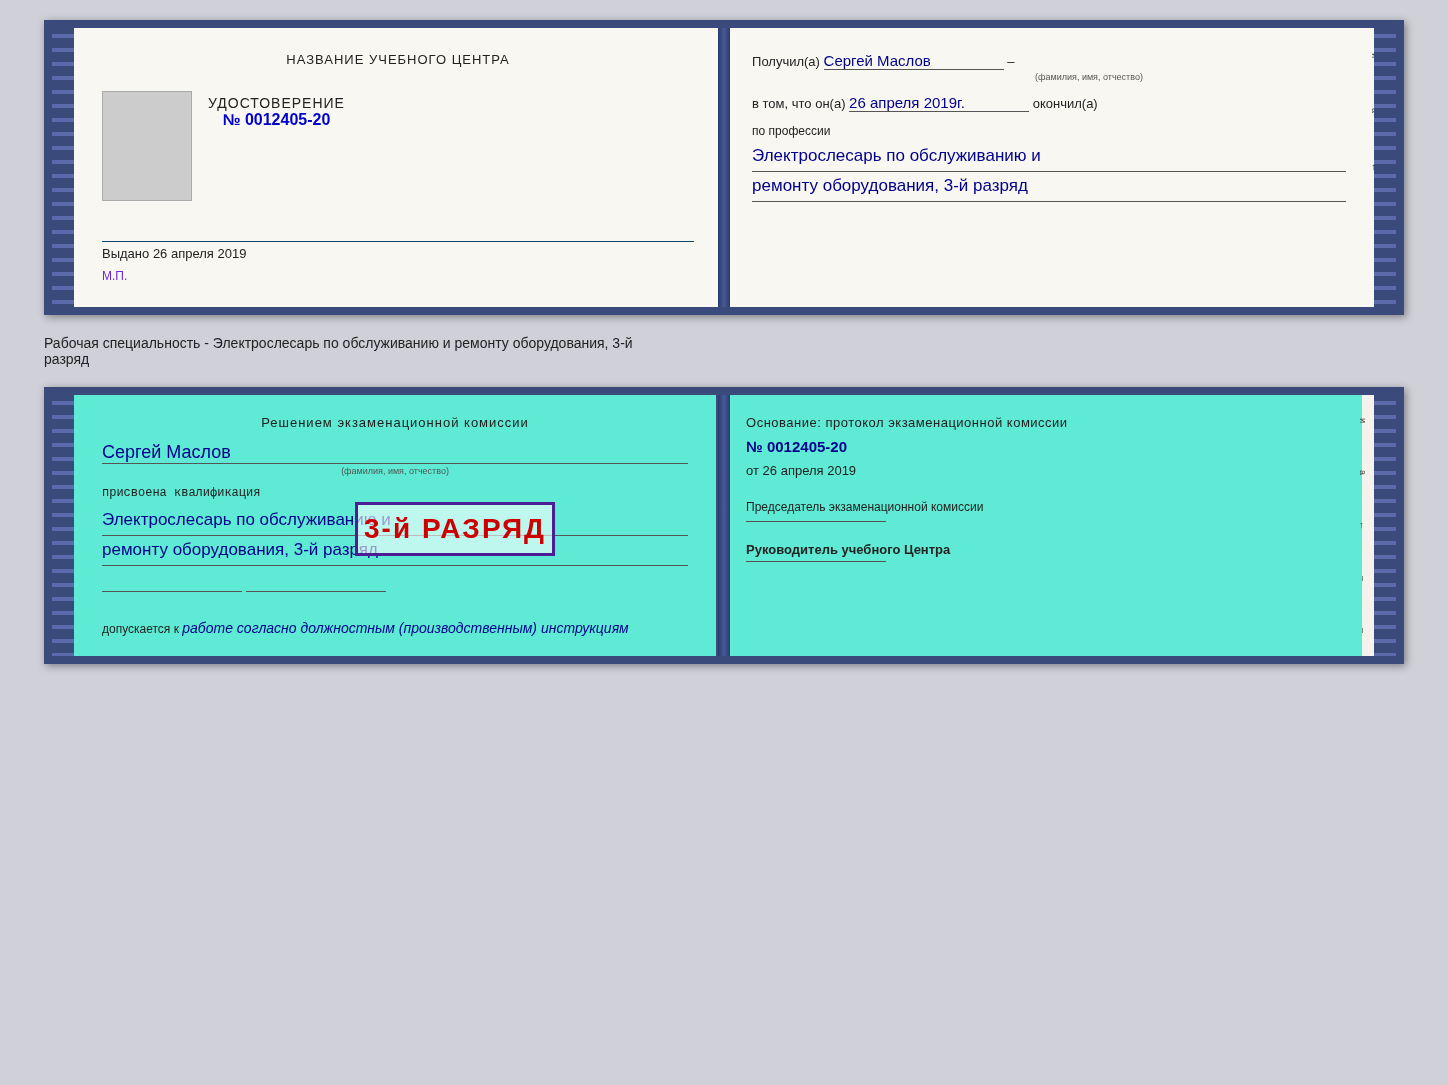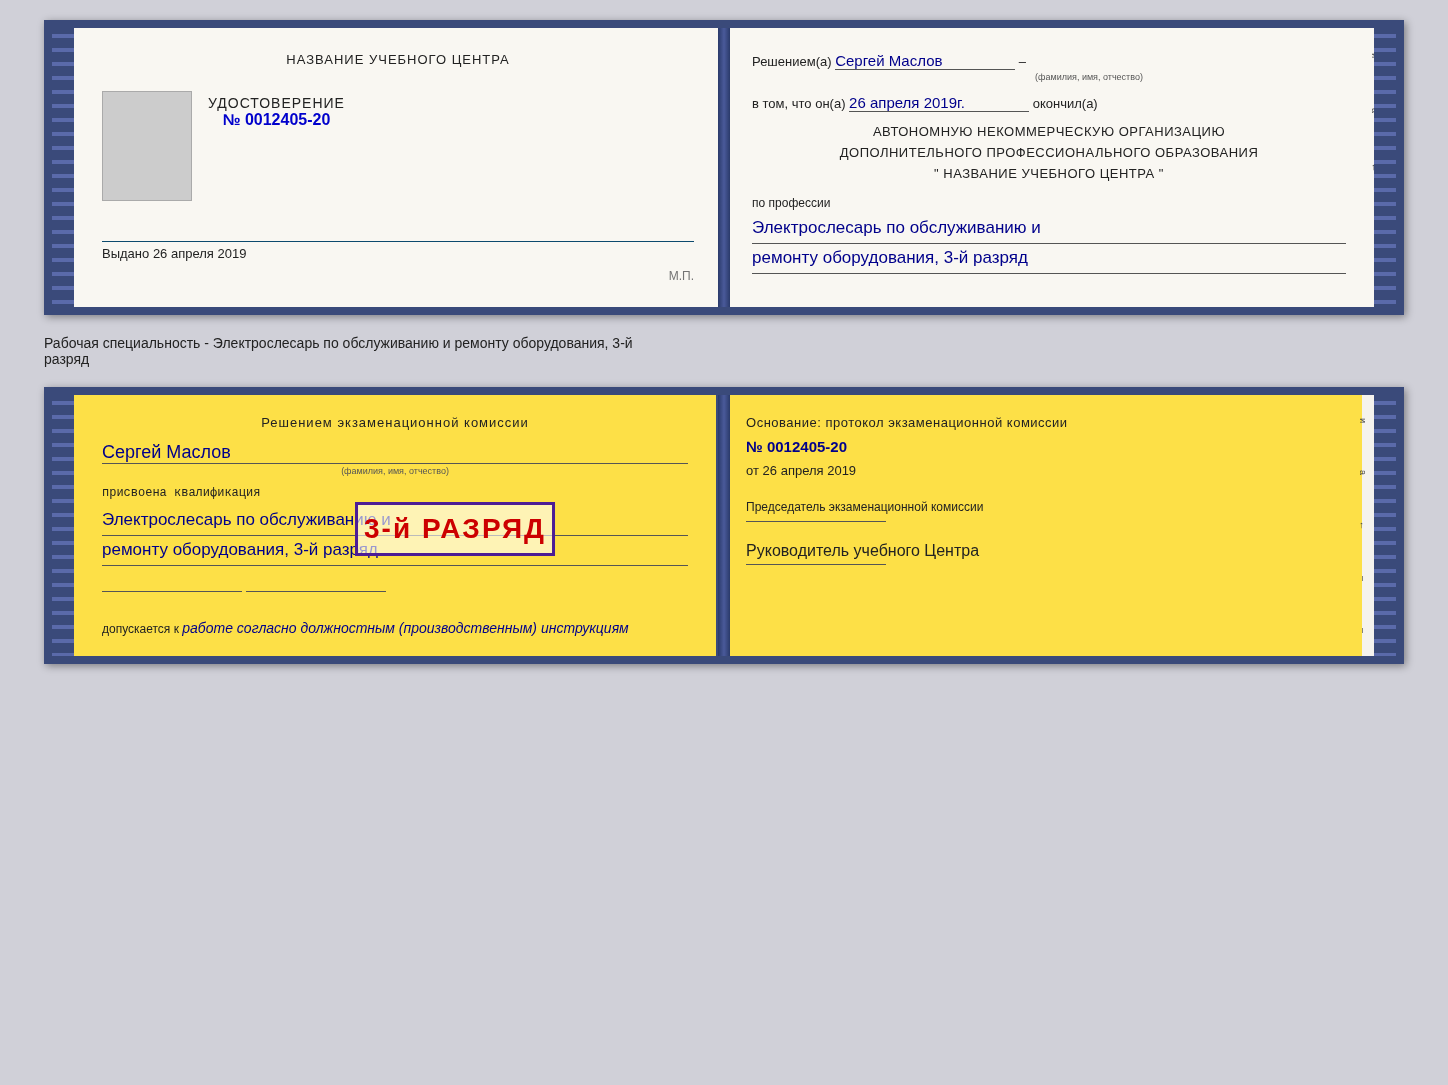--- a/index.html
+++ b/index.html
@@ -129,23 +129,22 @@
       font-size: 13px;
       color: #222;
       margin-top: 40px;
       border-top: 1px solid #0c4a6e;
       padding-top: 4px;
     }
 
     .stamp-mp {
       font-family: Arial, sans-serif;
       font-size: 12px;
-      color: #737373;
+      color: #6d28d9;
       margin-top: 8px;
-      text-align: right;
     }
 
     
     .right-field-row {
       display: flex;
       align-items: baseline;
       margin-bottom: 6px;
       font-family: Arial, sans-serif;
       font-size: 13px;
       color: #222;
@@ -246,21 +245,21 @@
       left: 50%;
       transform: translateX(-50%);
       top: 0;
       bottom: 0;
       z-index: 10;
     }
 
     .bottom-left, .bottom-right {
       width: 50%;
       padding: 20px 28px;
-      background: #fde047;
+      background: #5eead4;
       position: relative;
     }
     .bottom-left {
       margin-left: 22px;
       border-right: 2px solid #3a4a7a;
     }
     .bottom-right {
       margin-right: 34px;
     }
 
@@ -371,23 +370,24 @@
     .predsedatel-block {
       font-family: Arial, sans-serif;
       font-size: 12px;
       color: #222;
       margin-top: 16px;
       line-height: 1.6;
     }
 
     .ruk-block {
       font-family: Arial, sans-serif;
-      font-size: 16px;
+      font-size: 13px;
       color: #222;
       margin-top: 20px;
+      font-weight: bold;
     }
   </style>
 </head>
 <body>
 
 <div class="certificate-book">
   <div class="book-spine"></div>
 
   <div class="left-page">
     <div class="page-title">НАЗВАНИЕ УЧЕБНОГО ЦЕНТРА</div>
@@ -402,42 +402,37 @@
 
     <div class="issued-line">
       <span>Выдано</span>
       <span>26 апреля 2019</span>
     </div>
     <div class="stamp-mp">М.П.</div>
   </div>
 
   <div class="right-page">
     <div class="right-field-row">
-      <span>Решением(а)</span>
+      <span>Получил(а)</span>
       &nbsp;
       <span class="handwritten">Сергей Маслов</span>
       &nbsp;–
     </div>
     <div style="margin-left:80px; margin-top:-4px;">
       <span class="small-label">(фамилия, имя, отчество)</span>
     </div>
 
     <div class="right-field-row" style="margin-top:12px;">
       <span>в том, что он(а)</span>
       &nbsp;
       <span class="handwritten">26 апреля 2019г.</span>
       &nbsp;
       <span>окончил(а)</span>
     </div>
 
-    <div class="block-text">
-      <div>АВТОНОМНУЮ НЕКОММЕРЧЕСКУЮ ОРГАНИЗАЦИЮ</div>
-      <div>ДОПОЛНИТЕЛЬНОГО ПРОФЕССИОНАЛЬНОГО ОБРАЗОВАНИЯ</div>
-      <div>"  НАЗВАНИЕ УЧЕБНОГО ЦЕНТРА  "</div>
-    </div>
 
     <div class="profession-label">по профессии</div>
     <span class="handwritten-large">Электрослесарь по обслуживанию и</span>
     <span class="handwritten-large">ремонту оборудования, 3-й разряд</span>
 
     <div class="right-side-markers">
       <span class="right-side-label">и</span>
       <span class="right-side-label">а</span>
       <span class="right-side-label">←</span>
       <span class="right-side-label">–</span>

